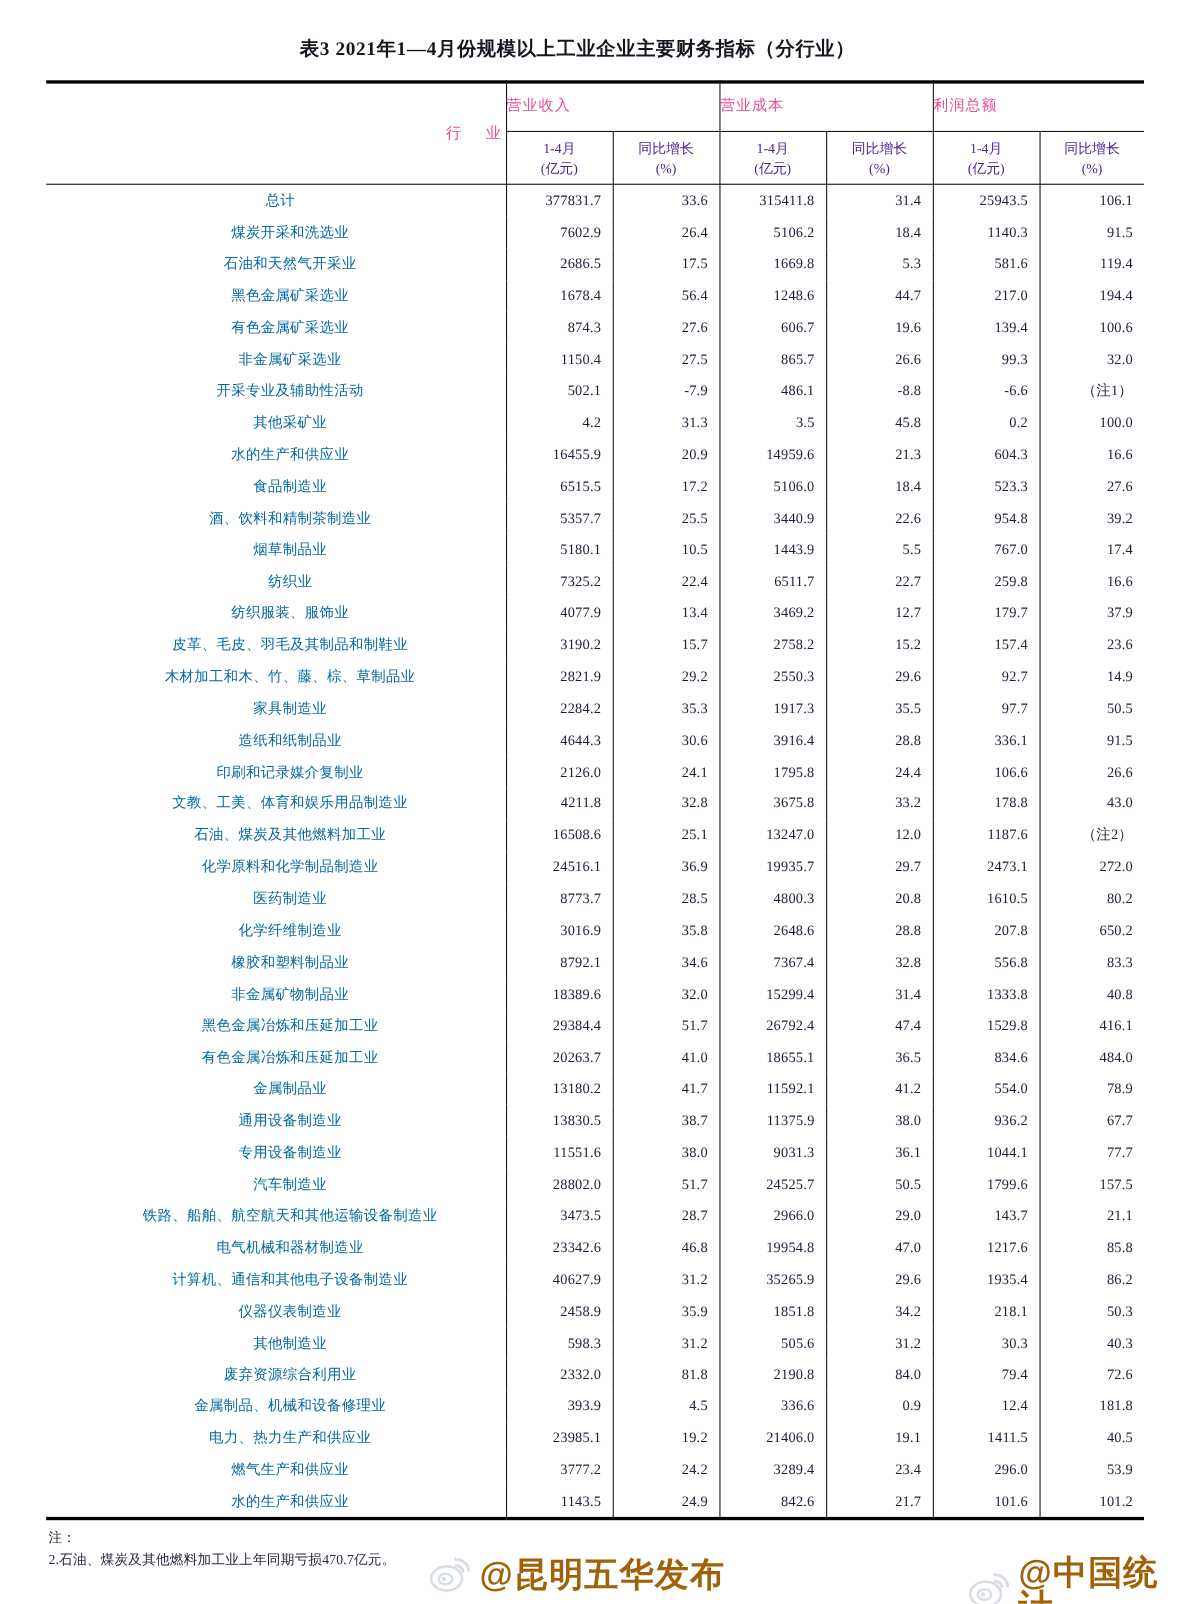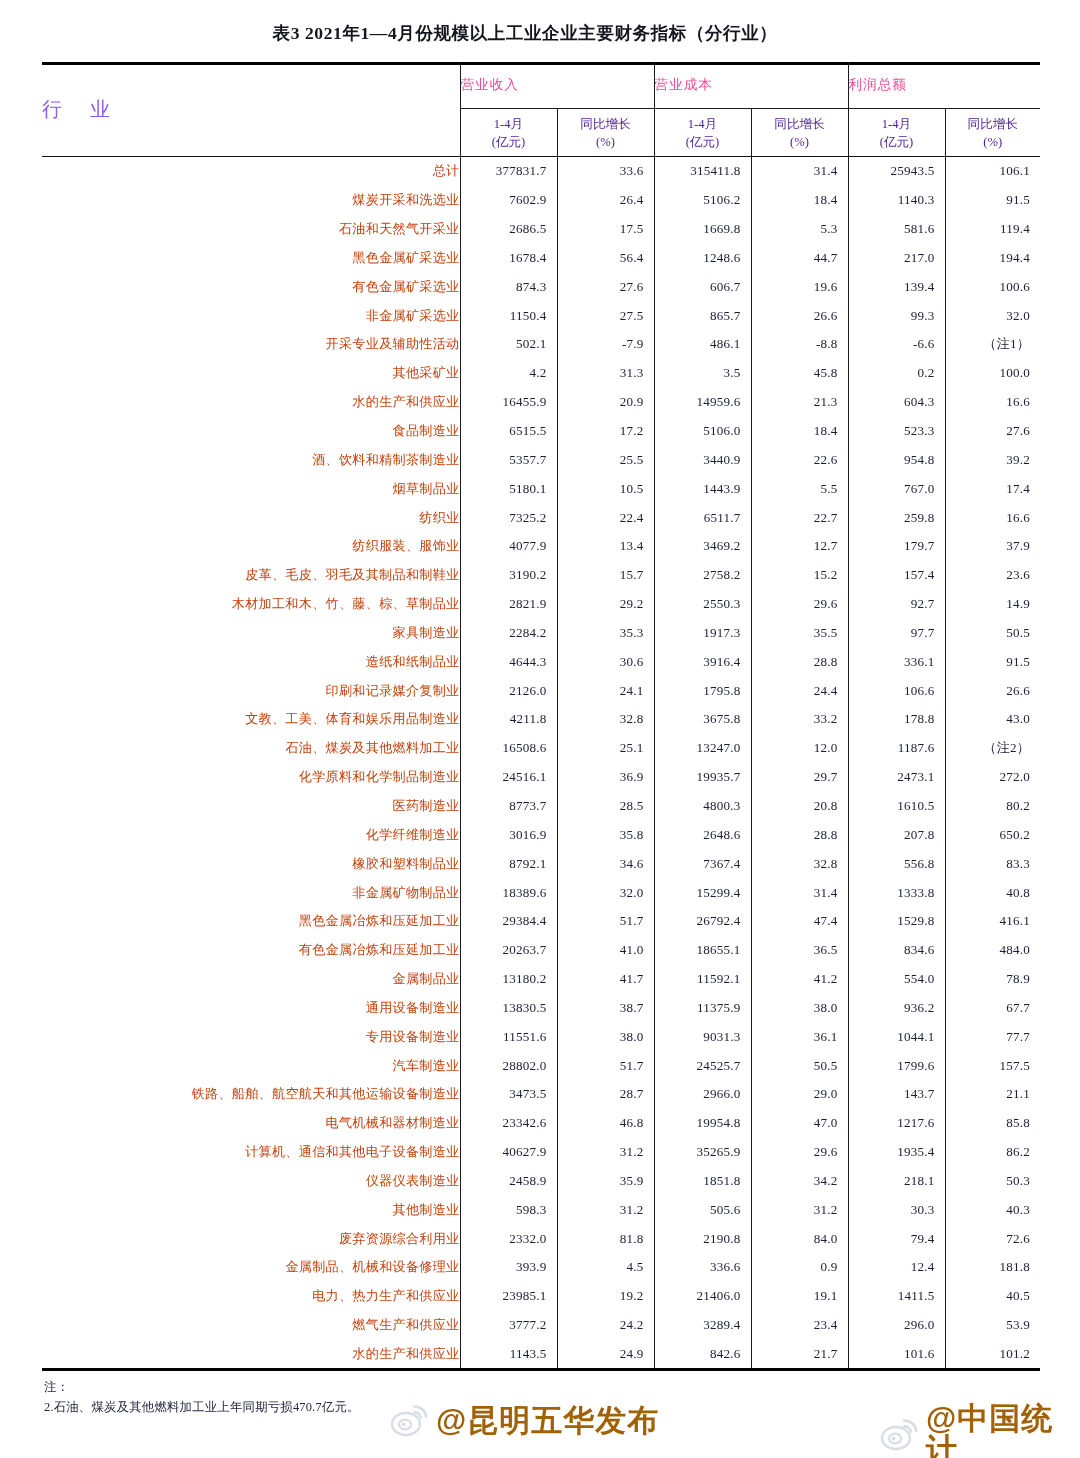--- a/index.html
+++ b/index.html
@@ -11,21 +11,21 @@
   body {
     width: 1080px;
     height: 1458px;
     position: relative;
     font-family: "Liberation Serif", "DejaVu Serif", serif;
     color: #1a1a2e;
     overflow: hidden;
   }
   #page {
     position: absolute;
-    left: 0; top: 3px;
+    left: 0; top: 14px;
     width: 1080px;
     height: 1218px;
   }
 
   
   .title {
     text-align: center;
     font-size: 17.5px;
     font-weight: bold;
     letter-spacing: 0.6px;
@@ -85,47 +85,47 @@
   th.hgroup {
     text-align: left;
     font-size: 13.6px;
     letter-spacing: 1px;
     height: 46px;
     border-left: 1.1px solid #1a1a1a;
     color: #ec4899;
     margin-left: 13px;
   }
   th.hind {
-    text-align: left;
-    font-size: 20px;
+    text-align: right;
+    font-size: 14px;
     letter-spacing: 4px;
     vertical-align: middle;
-    color: #8b5cf6;
+    color: #ec4899;
   }
   th.hsub {
     text-align: center;
     font-size: 12.6px;
     line-height: 1.45;
     height: 48px;
     border-left: 1.1px solid #1a1a1a;
     border-top: 1.1px solid #1a1a1a;
     color: #4c1d95;
   }
   th.hsub .l2 { display: block; }
 
   tbody td {
     height: 28.85px;
     font-size: 13.1px;
     color: #1d1d38;
   }
   tbody td.ind {
-    text-align: right;
+    text-align: center;
     padding-left: 8px;
     letter-spacing: 0.3px;
-    color: #c2410c;
+    color: #0369a1;
   }
   tbody td.ind.sub { padding-left: 26px; }
   tbody td.val {
     text-align: right;
     padding-right: 10px;
     border-left: 1.1px solid #1a1a1a;
     font-family: "Liberation Serif", "DejaVu Serif", serif;
     letter-spacing: 0.2px;
   }
   tbody tr td.lastcol { border-right: none; }

